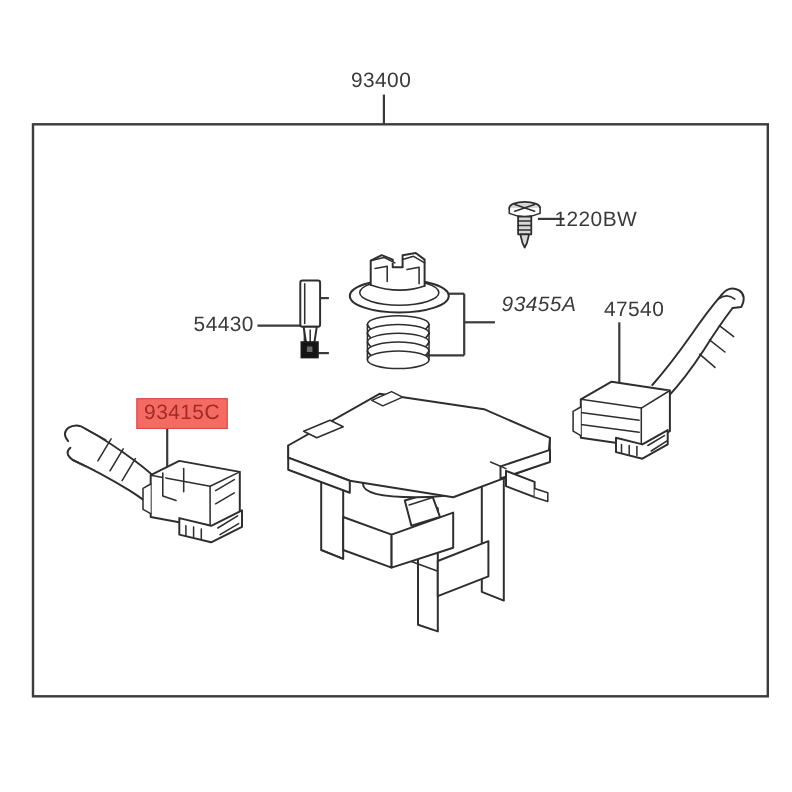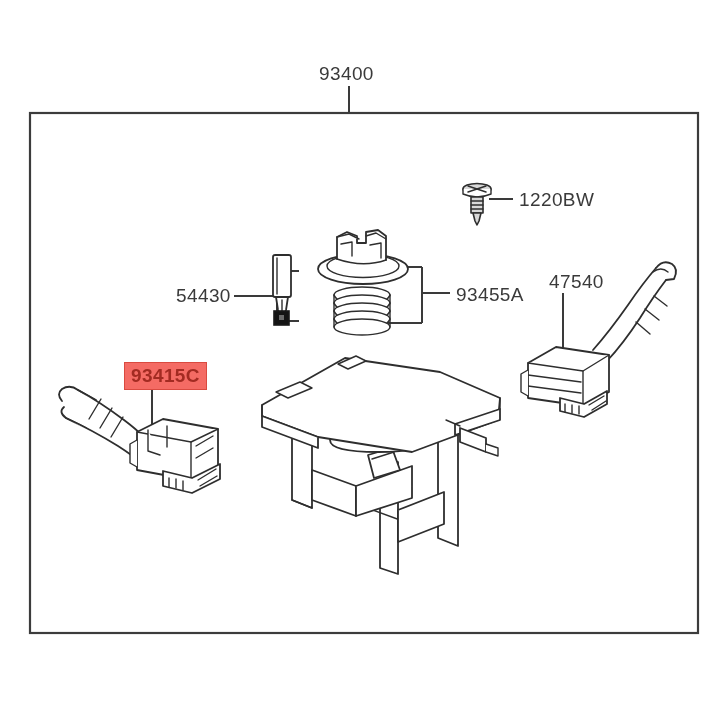--- a/index.html
+++ b/index.html
@@ -39,21 +39,20 @@
     position: absolute;
     font-family: "Liberation Sans", sans-serif;
     font-size: 19px;
     letter-spacing: 0.4px;
     line-height: 1;
     white-space: nowrap;
     background: #f46b64;
     color: #a32b22;
     border: 1px solid #d94a40;
     padding: 3px 6px 4px 6px;
-    font-weight: bold;
   }
 </style>
 </head>
 <body>
 
 <div id="diagram-root">
 
   <svg id="diagram-svg" viewBox="0 0 720 720">
     <defs>
       <style>
@@ -249,23 +248,23 @@
       <path class="part-thin" d="M 446 420 L 460 426"></path>
 
       <path class="part-thin" d="M 276 392 L 300 382 L 312 388 L 288 398 Z"></path>
       <path class="part-thin" d="M 338 364 L 356 356 L 366 361 L 348 369 Z"></path>
     </g>
 
   </svg>
 
   <div class="lbl" style="left:319px; top:64px;">93400</div>
 
-  <div class="lbl" style="left:519px; top:190px;">1220BW</div>
+  <div class="lbl" style="left:504px; top:190px;">1220BW</div>
 
   <div class="lbl" style="left:176px; top:286px;">54430</div>
 
-  <div class="lbl" style="left:456px; top:285px;">93455A</div>
+  <div class="lbl" style="left:456px; top:268px;font-style:italic;">93455A</div>
 
   <div class="lbl" style="left:549px; top:272px;">47540</div>
 
   <div class="lbl-hl" style="left:124px; top:362px;">93415C</div>
 
 </div>
 
 </body></html>

